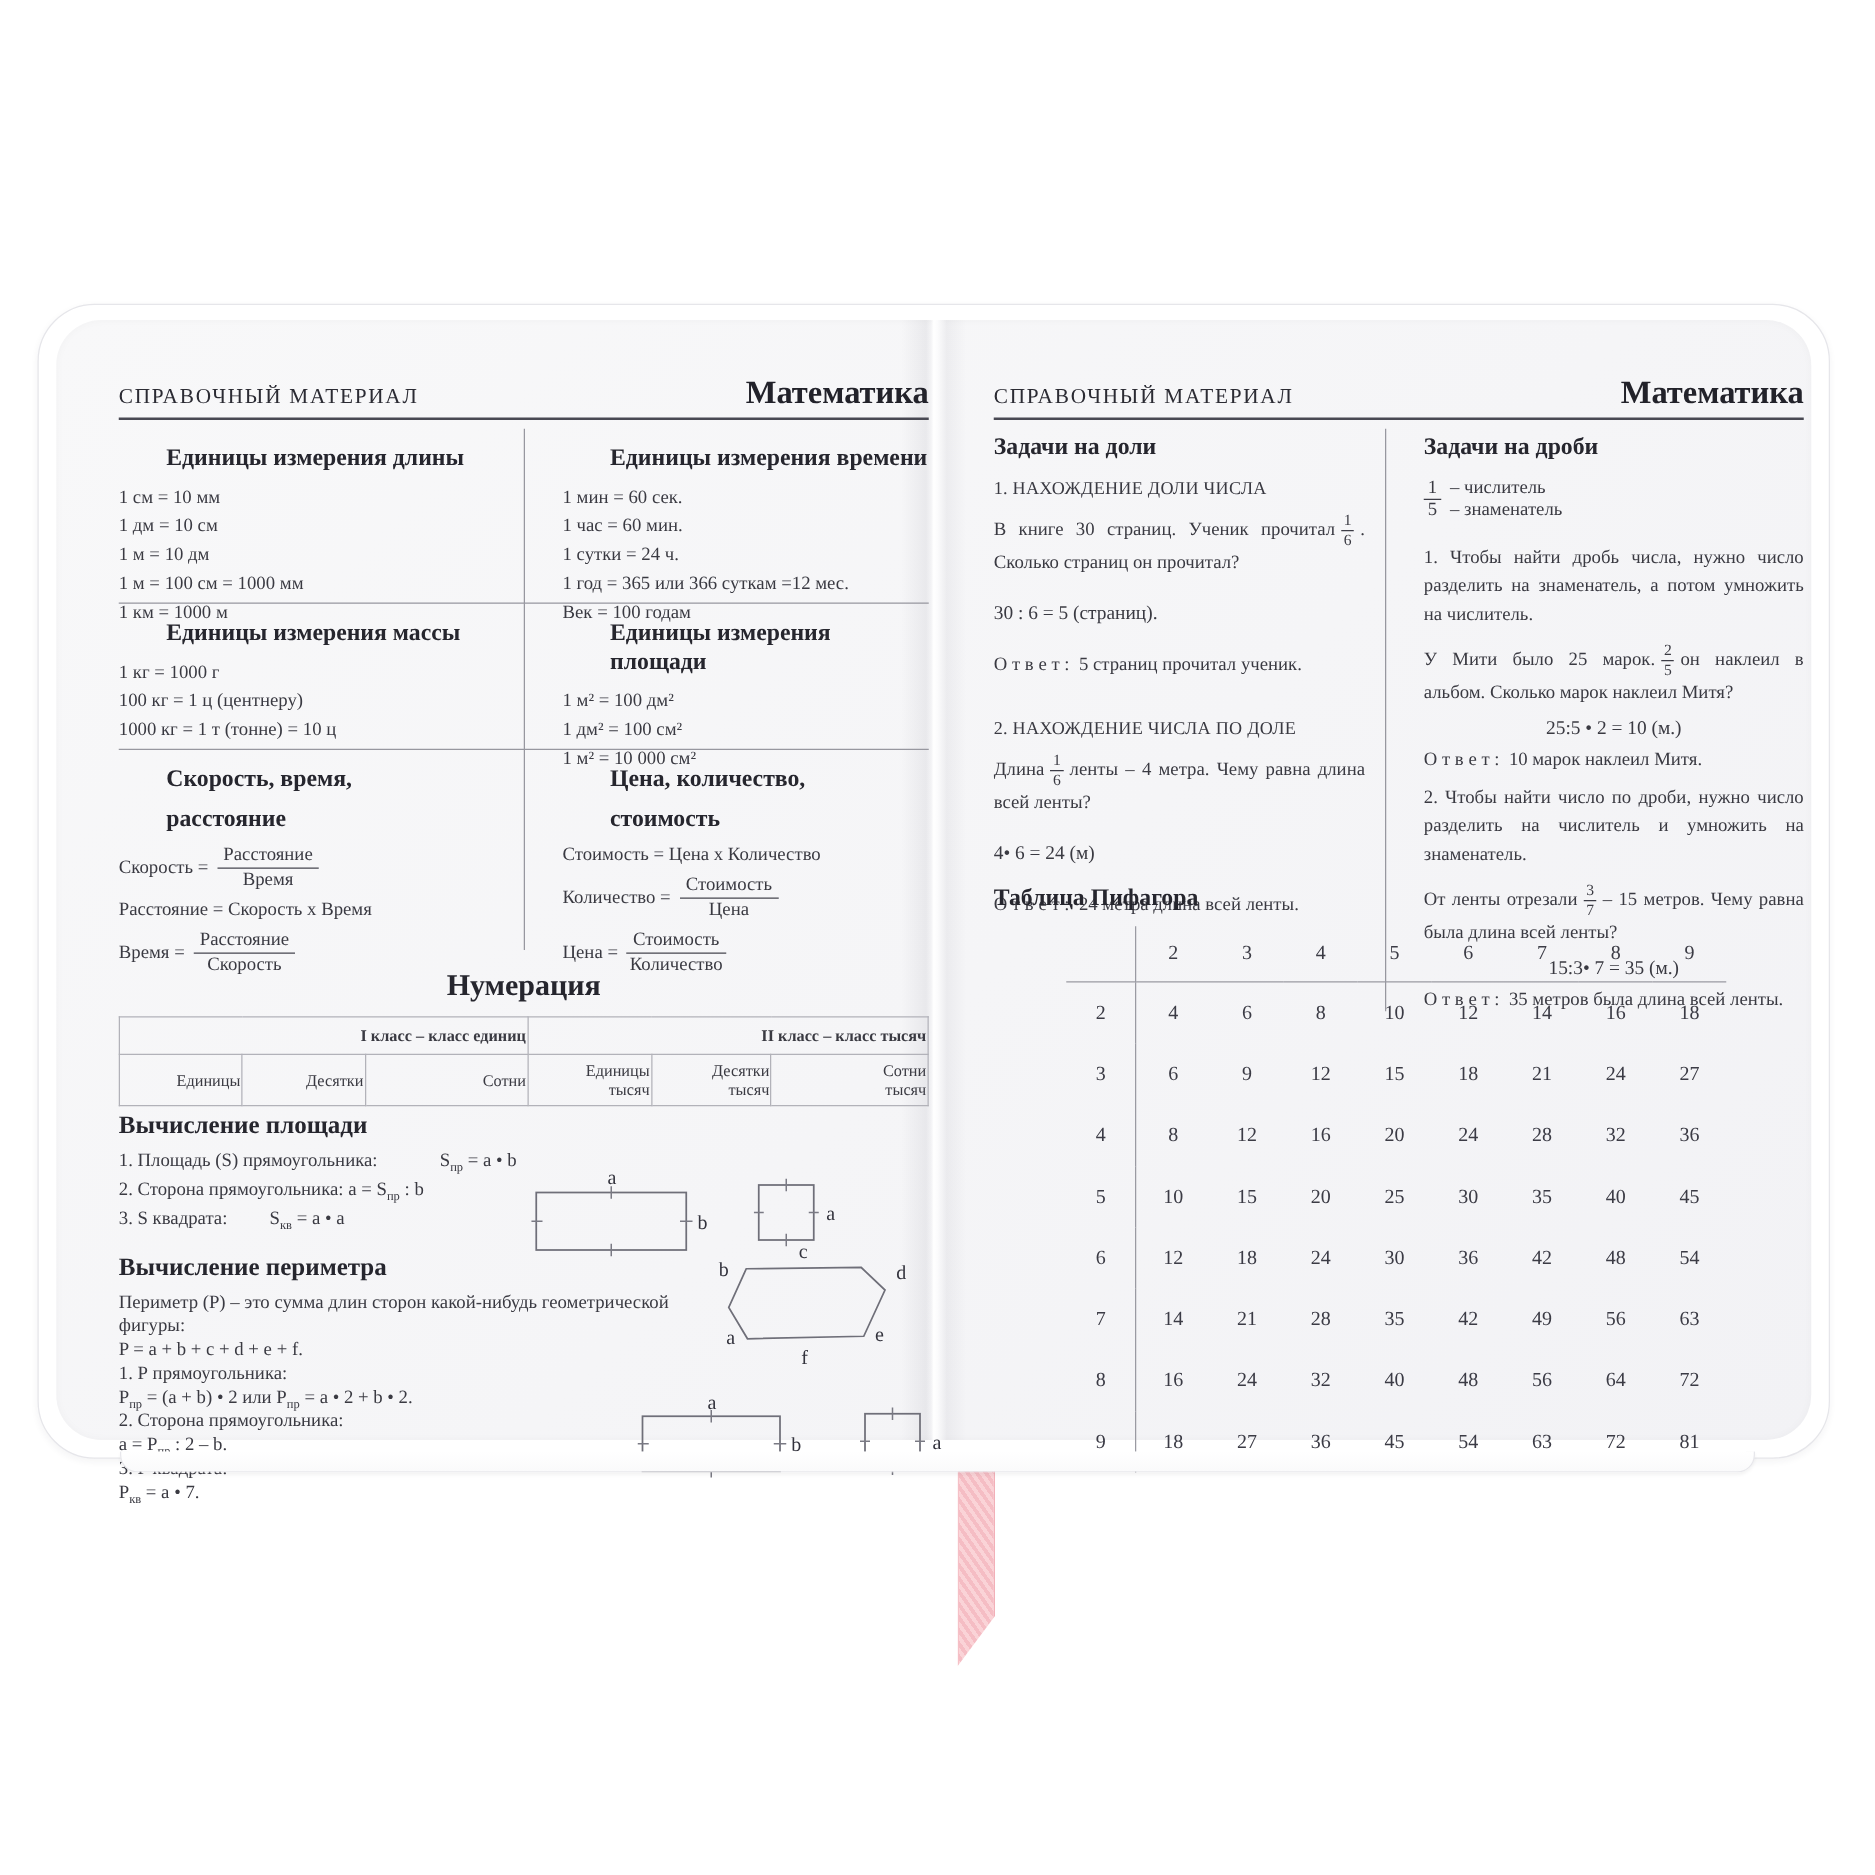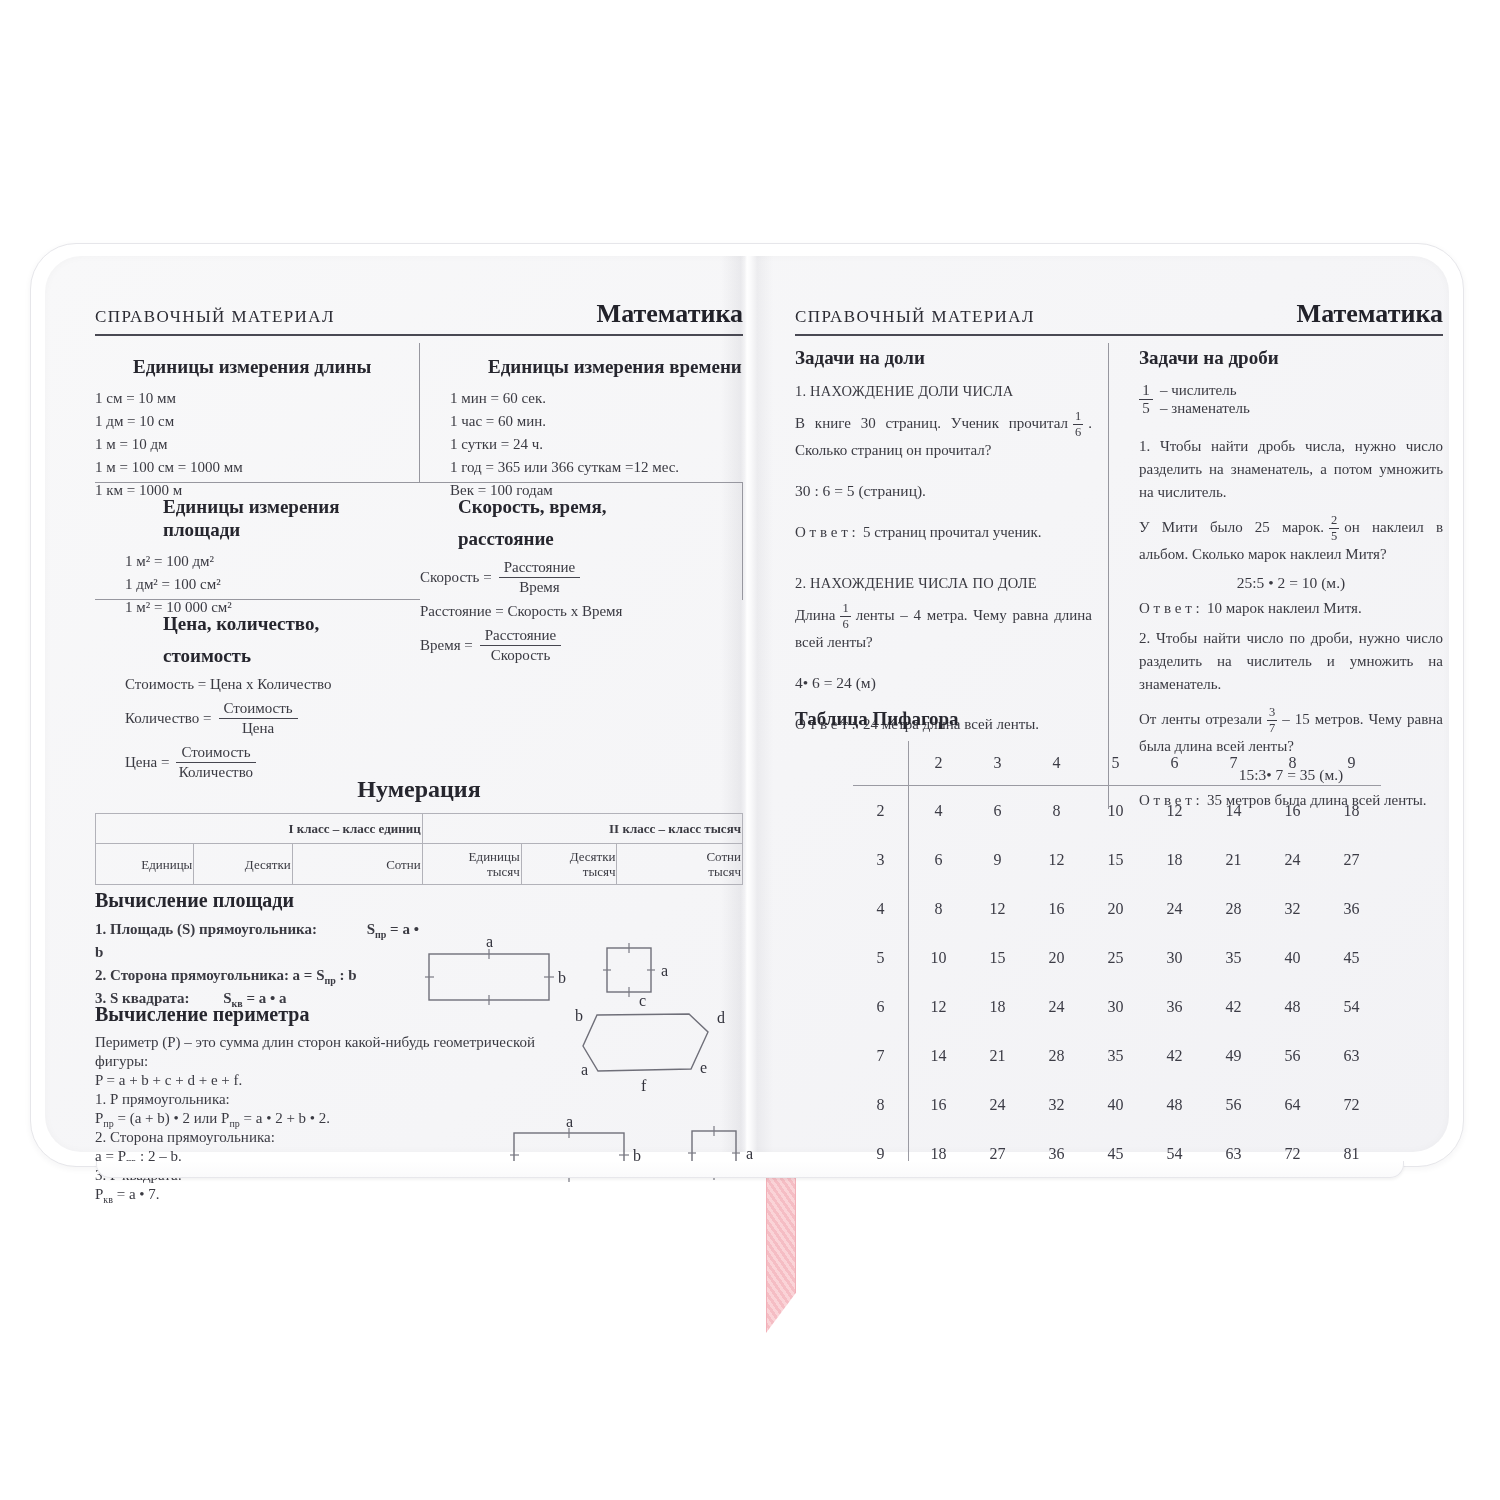--- a/index.html
+++ b/index.html
@@ -77,21 +77,21 @@
   .numera .ttl{text-align:center;font-size:24px;font-weight:bold;color:#26262e;}
   table.num-table{width:100%;border-collapse:collapse;table-layout:fixed;margin-top:10px;}
   table.num-table td{border:1px solid #b2b2b9;text-align:right;font-size:13px;color:#3a3a42;}
   td.nt-head{height:27px;font-weight:bold;font-size:14.5px;}
   td.nt-cell{height:38px;white-space:pre-line;line-height:15px;}
 
   
   .areasec{position:absolute;top:633px;left:0;right:0;}
   .areasec .flexrow{display:flex;align-items:flex-start;}
   .areasec .txt{width:330px;}
-  .calc-line{font-size:15px;line-height:23px;font-weight:bold;}
+  .calc-line{font-size:15px;line-height:23px;}
   .perisec{position:absolute;top:747px;left:0;right:0;height:170px;}
   .perisec .txt{width:470px;}
   .peril{font-size:15px;line-height:19px;}
   .svg-hex{position:absolute;left:478px;top:-12px;}
   .svg-row2{position:absolute;left:415px;top:112px;display:flex;gap:38px;align-items:flex-start;}
   .diagram text{font-size:16px;fill:#33333d;font-family:"Liberation Serif","DejaVu Serif",serif;}
   .diagram .shape{fill:none;stroke:#6f6f79;stroke-width:1.4;}
   .diagram .tick{stroke:#7a7a84;stroke-width:1.2;}
 
   
@@ -147,20 +147,28 @@
             </div>
         </div>
         <div class="ucell c2 r1">
           <div class="h2">Единицы измерения времени</div>
           <div>
               <div class="line">1 мин = 60 сек.</div>
               <div class="line">1 час = 60 мин.</div>
               <div class="line">1 сутки = 24 ч.</div>
               <div class="line">1 год = 365 или 366 суткам =12 мес.</div>
               <div class="line">Век = 100 годам</div>
+            </div>
+        </div>
+        <div class="ucell c1 r2">
+          <div class="h2">Единицы измерения массы</div>
+          <div>
+              <div class="line">1 кг = 1000 г</div>
+              <div class="line">100 кг = 1 ц (центнеру)</div>
+              <div class="line">1000 кг = 1 т (тонне) = 10 ц</div>
             </div>
         </div>
         <div class="ucell c2 r2">
           <div class="h2">Единицы измерения площади</div>
           <div>
               <div class="line">1 м² = 100 дм²</div>
               <div class="line">1 дм² = 100 см²</div>
               <div class="line">1 м² = 10 000 см²</div>
             </div>
         </div>

